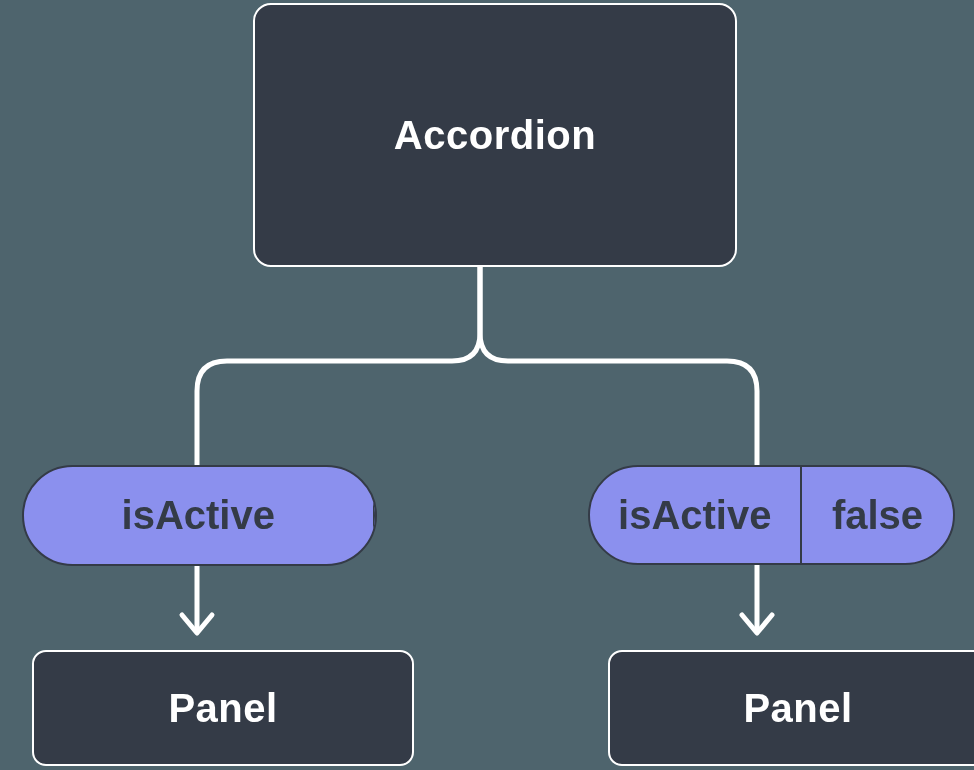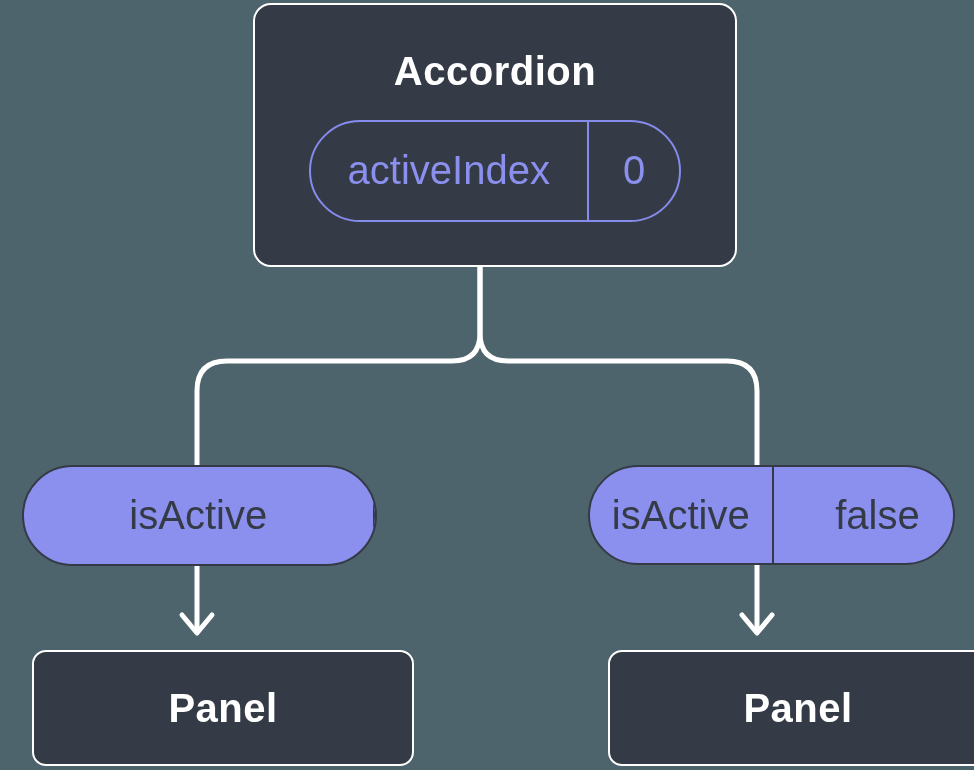--- a/index.html
+++ b/index.html
@@ -56,46 +56,42 @@
     color:var(--purple);background:transparent;
   }
   .pill.outline .pill-value{width:90px;}
   .pill.outline .pill-divider{background:var(--purple-outline);}
   
   .pill.solid{
     position:absolute;
     background:var(--purple);
     border:2px solid var(--pill-text-dark);
     color:var(--pill-text-dark);
+    font-weight:bold;
   }
   .pill.solid .pill-divider{background:var(--pill-text-dark);}
   .pill.left-pill{left:22px;top:465px;width:355px;height:101px;}
   .pill.left-pill .pill-value{width:143px;}
   .pill.right-pill{left:588px;top:465px;width:367px;height:100px;}
-  .pill.right-pill .pill-value{width:151px;padding-left:28px;}
+  .pill.right-pill .pill-value{width:151px;}
 </style>
 </head>
 <body>
 
 <div class="stage">
 
   <svg class="connectors" viewBox="0 0 974 770" xmlns="http://www.w3.org/2000/svg">
     <path d="M480 266 V333 Q480 361 452 361 H227 Q197 361 197 391 V628"></path>
     <path d="M480 266 V333 Q480 361 508 361 H727 Q757 361 757 391 V628"></path>
     <path d="M182 615 L197 633 L212 615"></path>
     <path d="M742 615 L757 633 L772 615"></path>
   </svg>
 
   <div class="node root">
     <div class="node-title">Accordion</div>
-    <div class="pill outline">
-      <span class="pill-name">activeIndex</span>
-      <span class="pill-divider"></span>
-      <span class="pill-value">0</span>
-    </div>
   </div>
 
   <div class="pill solid left-pill">
     <span class="pill-name">isActive</span>
     <span class="pill-divider"></span>
   </div>
 
   <div class="pill solid right-pill">
     <span class="pill-name">isActive</span>
     <span class="pill-divider"></span>

